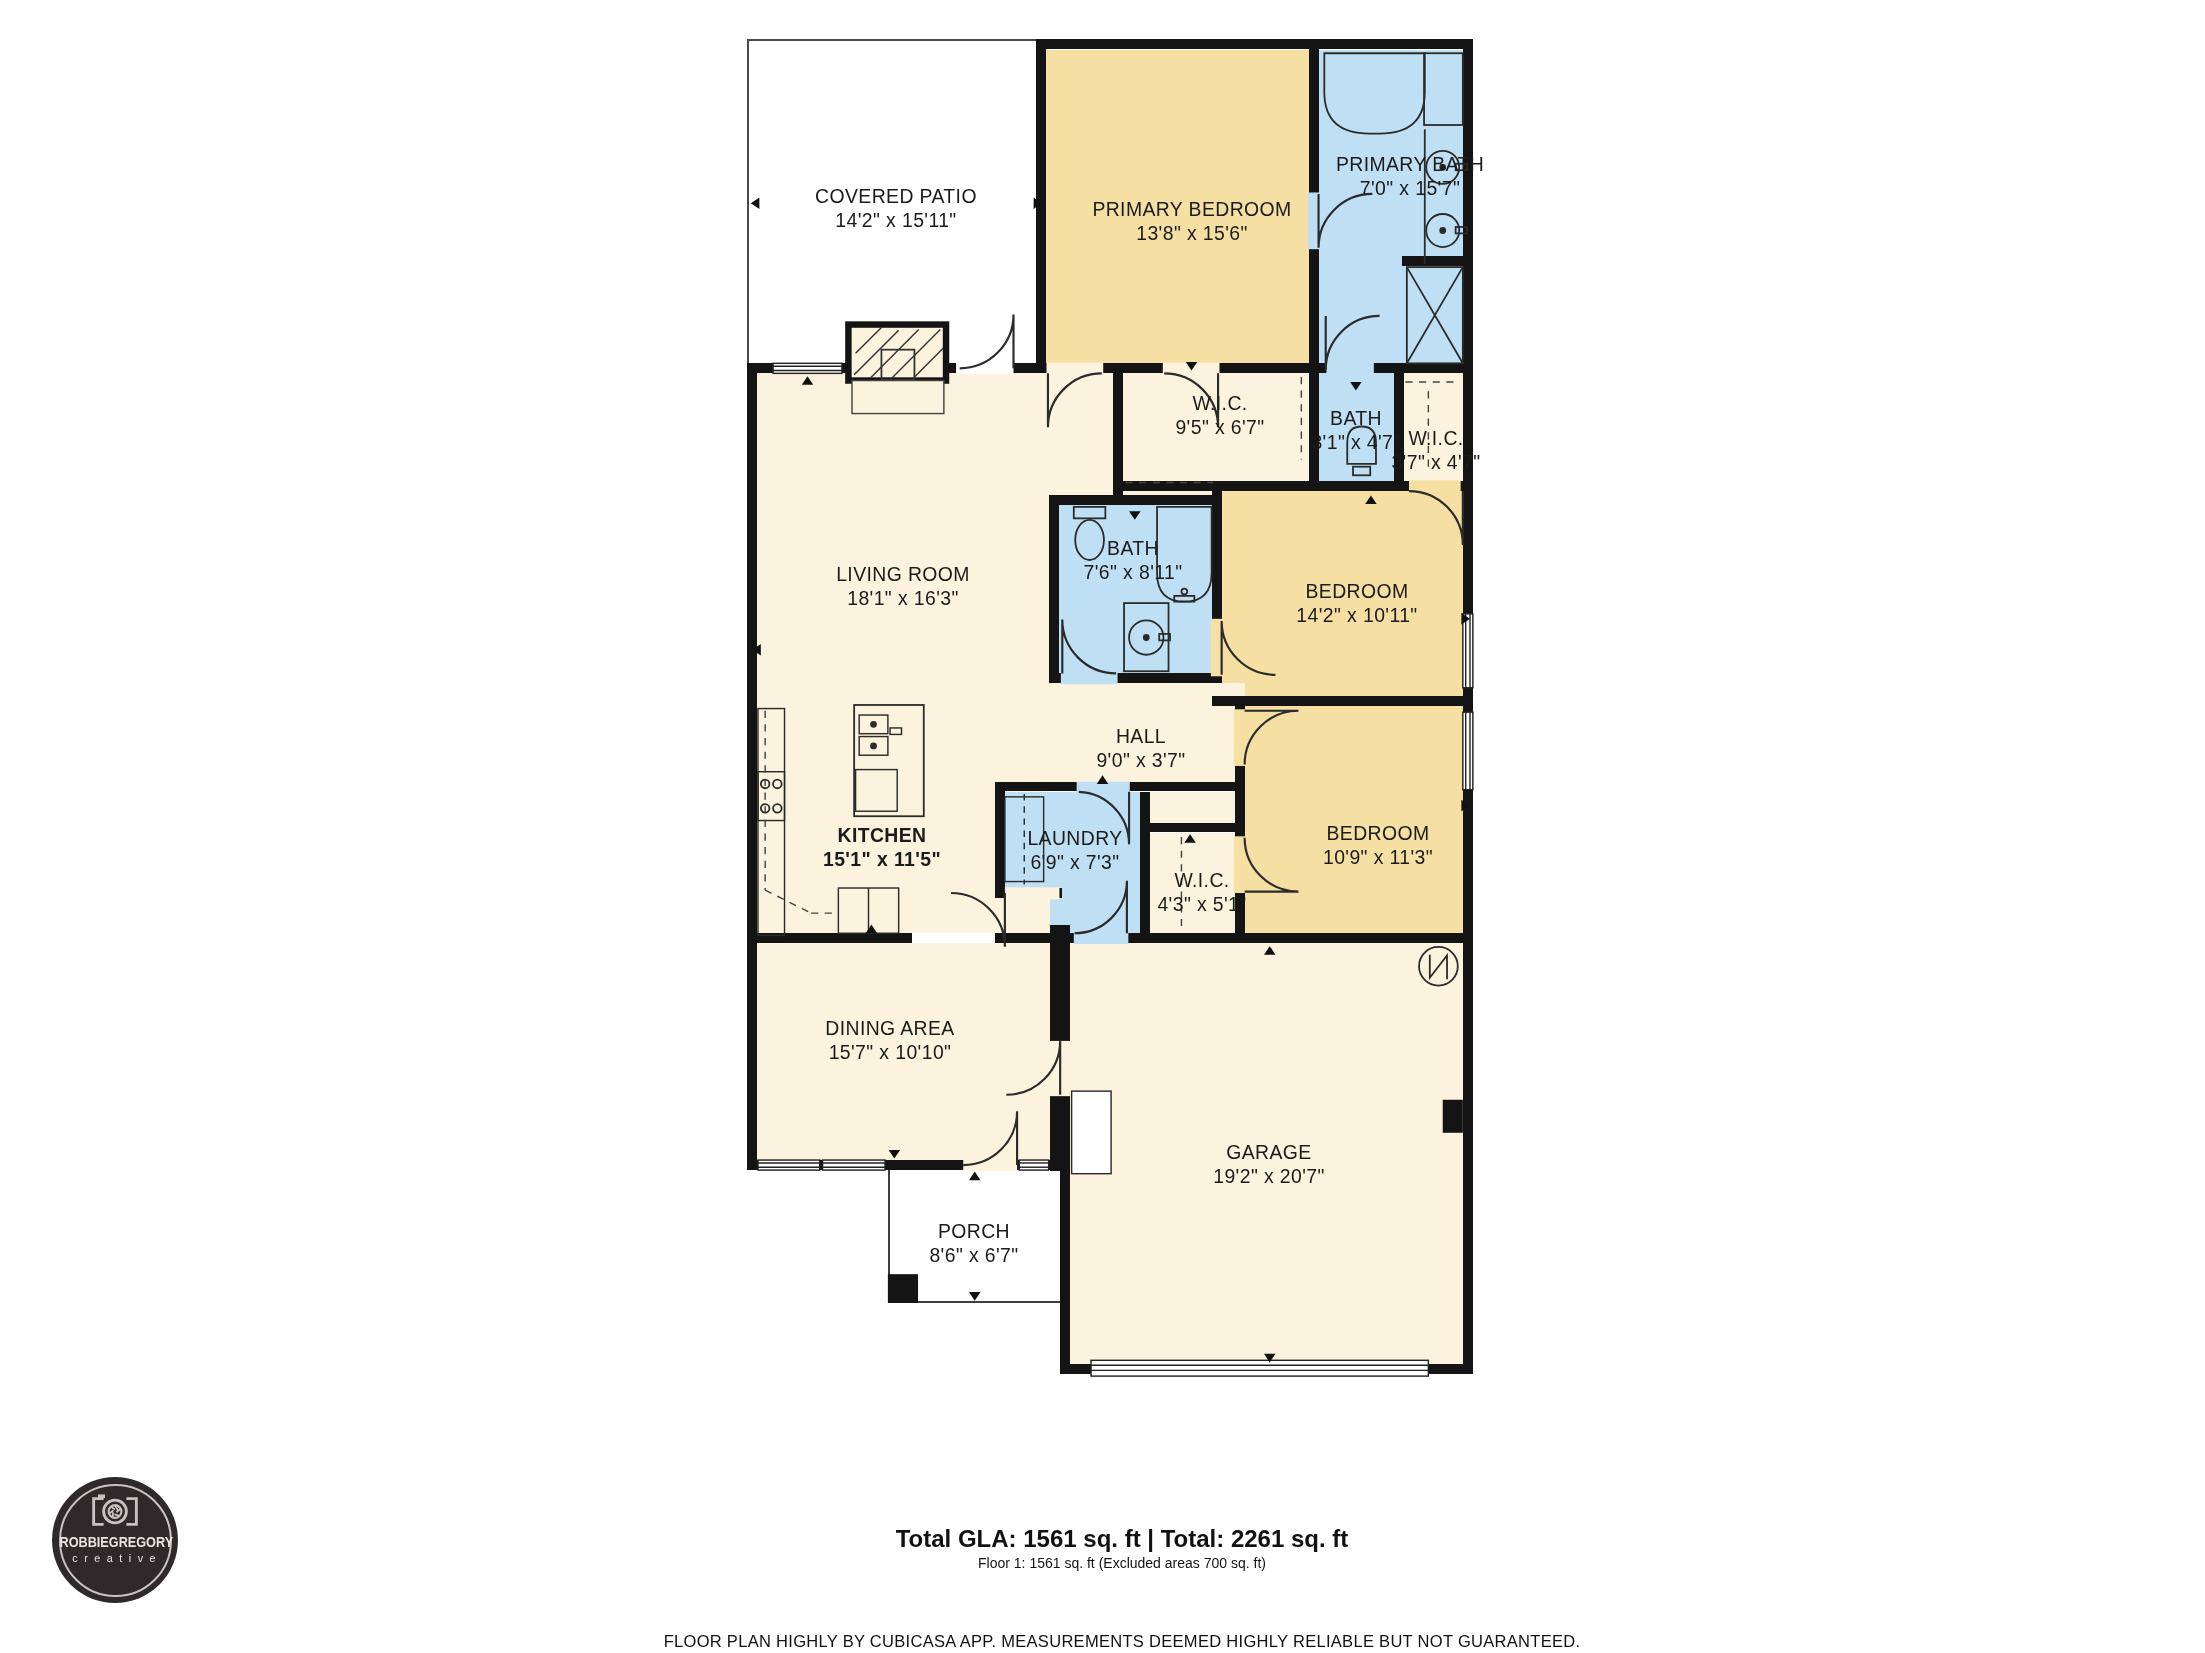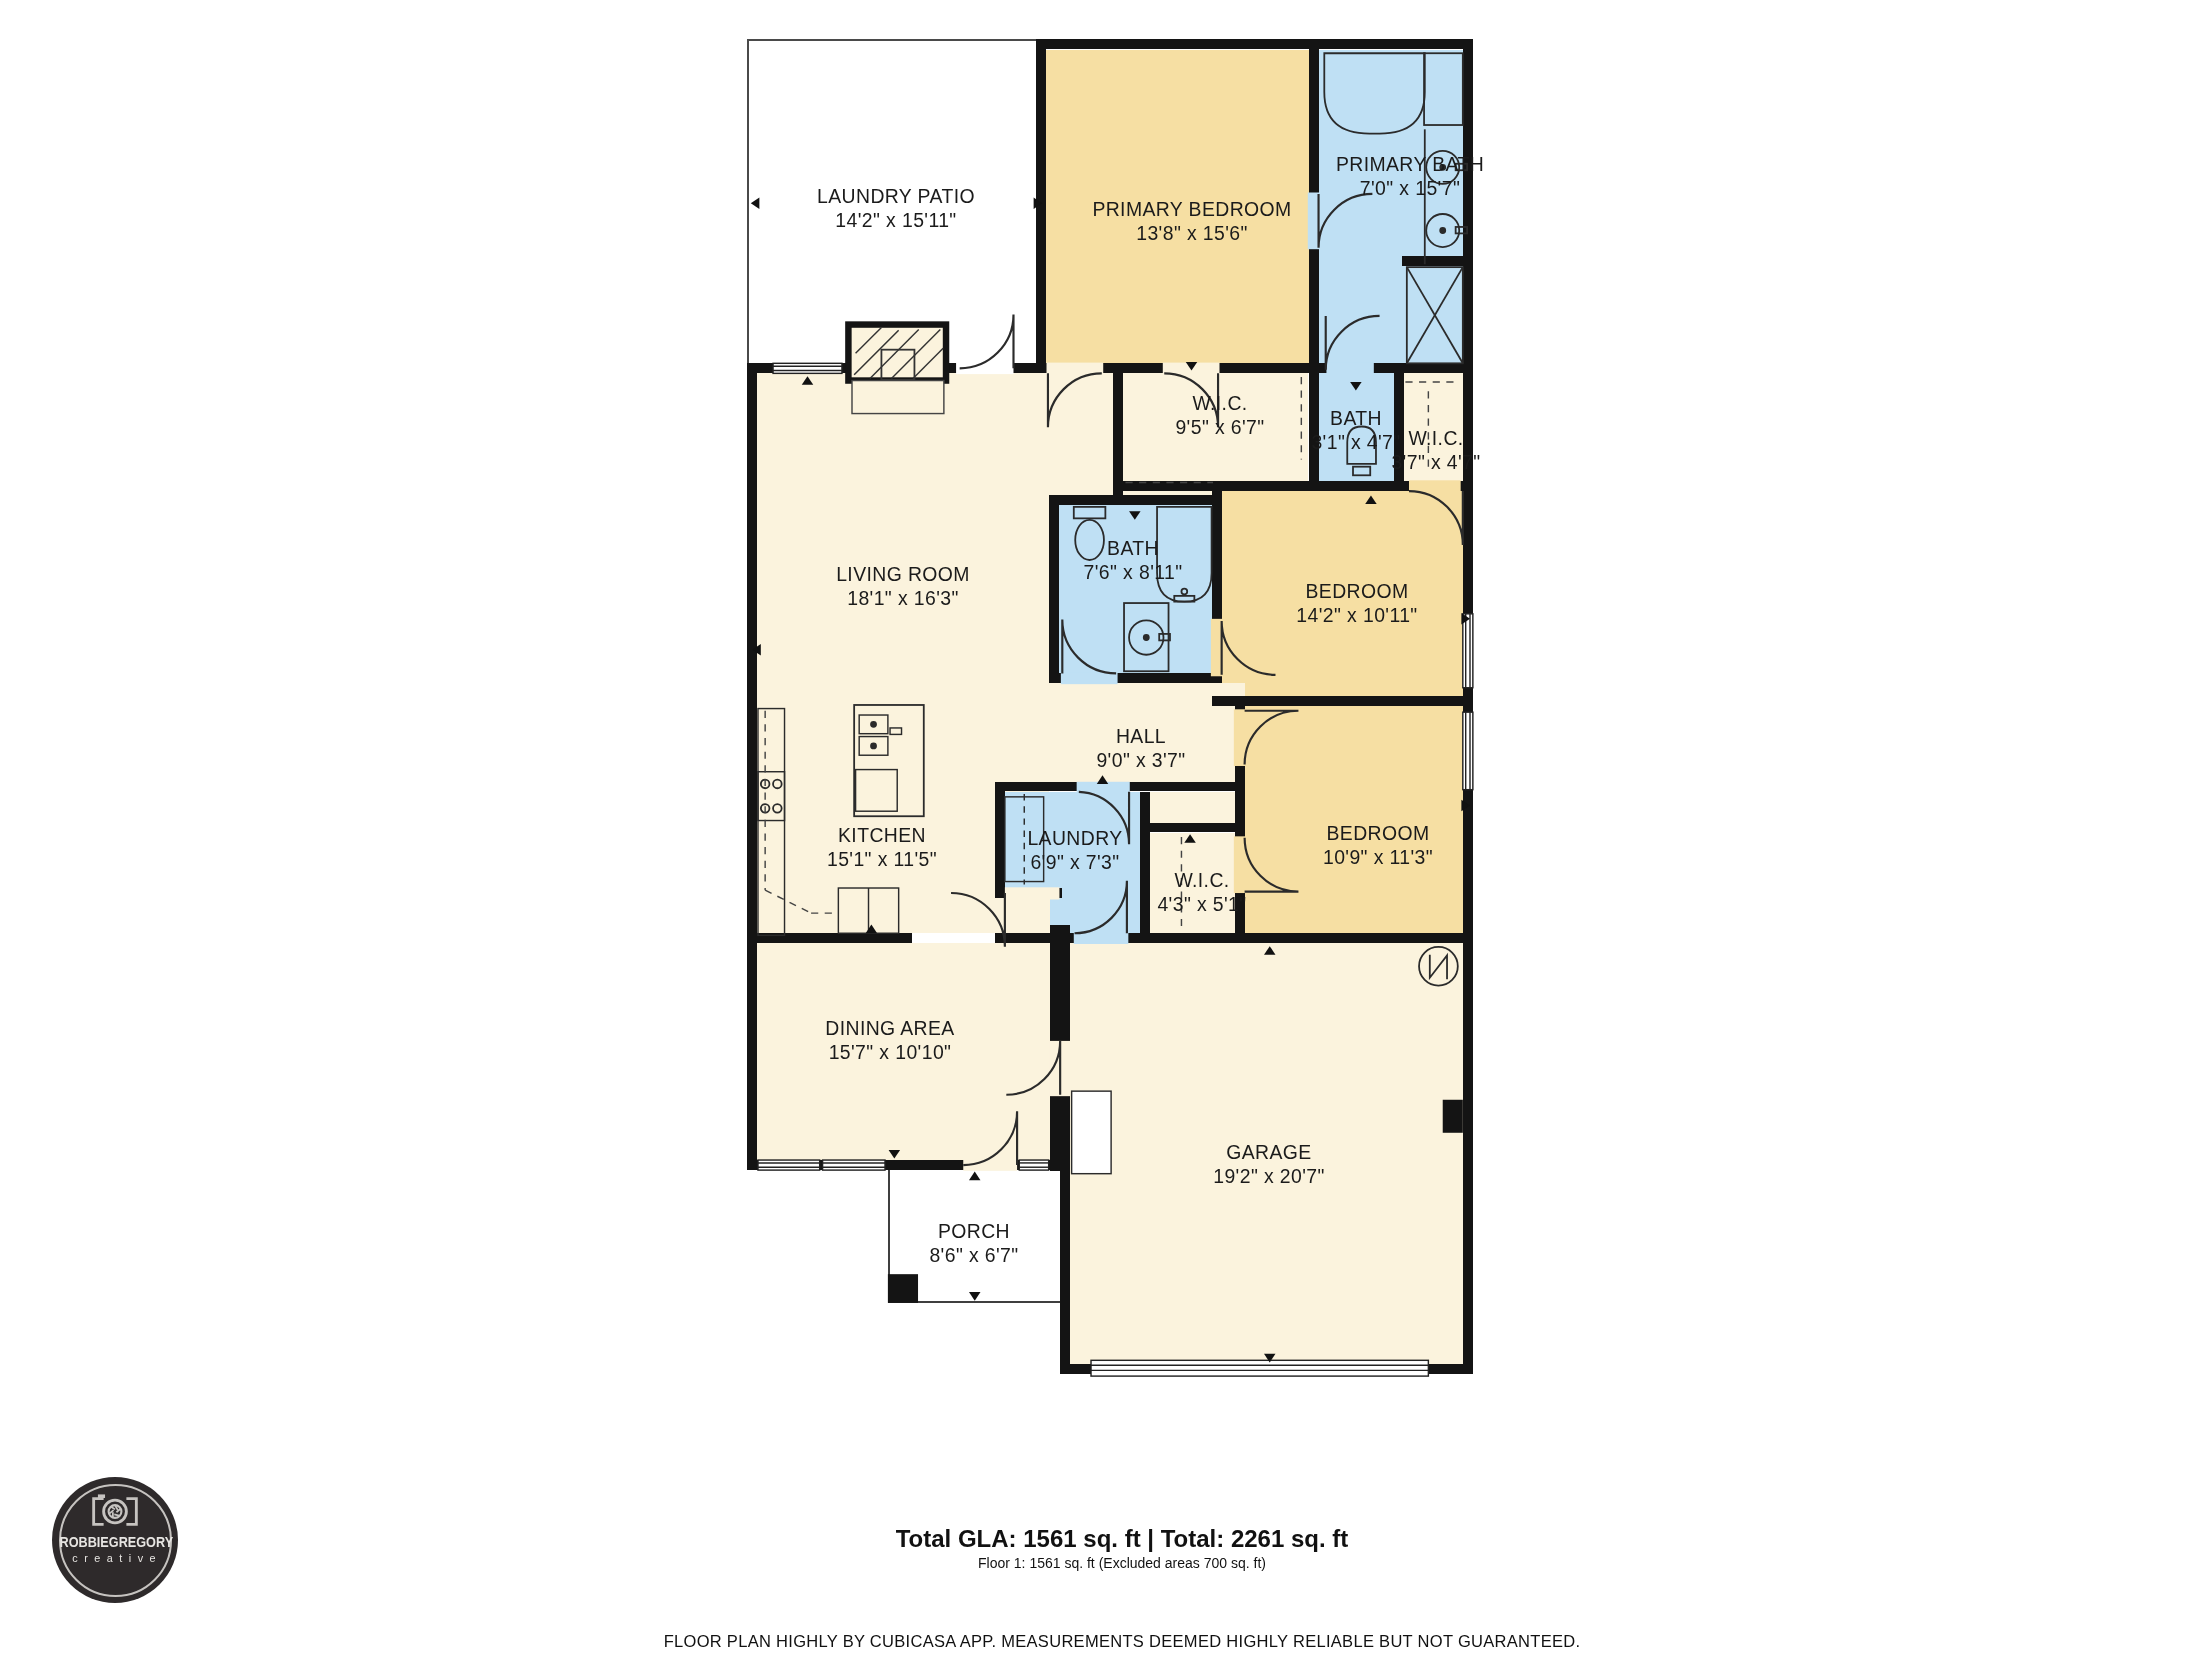--- a/index.html
+++ b/index.html
@@ -264,21 +264,21 @@
       <polygon points="1246,1614 1238,1602 1254,1602"></polygon>
       <polygon points="1046,283 1058,275 1058,291"></polygon>
       <polygon points="1452,283 1440,275 1440,291"></polygon>
       <polygon points="2048,862 2036,854 2036,870"></polygon>
       <polygon points="2048,1122 2036,1114 2036,1130"></polygon>
       <polygon points="1048,905 1060,897 1060,913"></polygon>
     </g>
   </svg>
 
   <div class="rl" style="left:896px;top:184px;">
-    <span class="nm">LAUNDRY PATIO</span>
+    <span class="nm">COVERED PATIO</span>
     <span class="dm">14'2" x 15'11"</span>
   </div>
   <div class="rl" style="left:1192px;top:197px;">
     <span class="nm">PRIMARY BEDROOM</span>
     <span class="dm">13'8" x 15'6"</span>
   </div>
   <div class="rl" style="left:1410px;top:152px;">
     <span class="nm">PRIMARY BATH</span>
     <span class="dm">7'0" x 15'7"</span>
   </div>
@@ -315,21 +315,21 @@
     <span class="dm">10'9" x 11'3"</span>
   </div>
   <div class="rl" style="left:1075px;top:826px;">
     <span class="nm">LAUNDRY</span>
     <span class="dm">6'9" x 7'3"</span>
   </div>
   <div class="rl" style="left:1202px;top:868px;">
     <span class="nm">W.I.C.</span>
     <span class="dm">4'3" x 5'1"</span>
   </div>
-  <div class="rl" style="left:882px;top:823px;">
+  <div class="rl" style="left:882px;top:823px;font-weight:bold;">
     <span class="nm">KITCHEN</span>
     <span class="dm">15'1" x 11'5"</span>
   </div>
   <div class="rl" style="left:890px;top:1016px;">
     <span class="nm">DINING AREA</span>
     <span class="dm">15'7" x 10'10"</span>
   </div>
   <div class="rl" style="left:974px;top:1219px;">
     <span class="nm">PORCH</span>
     <span class="dm">8'6" x 6'7"</span>

